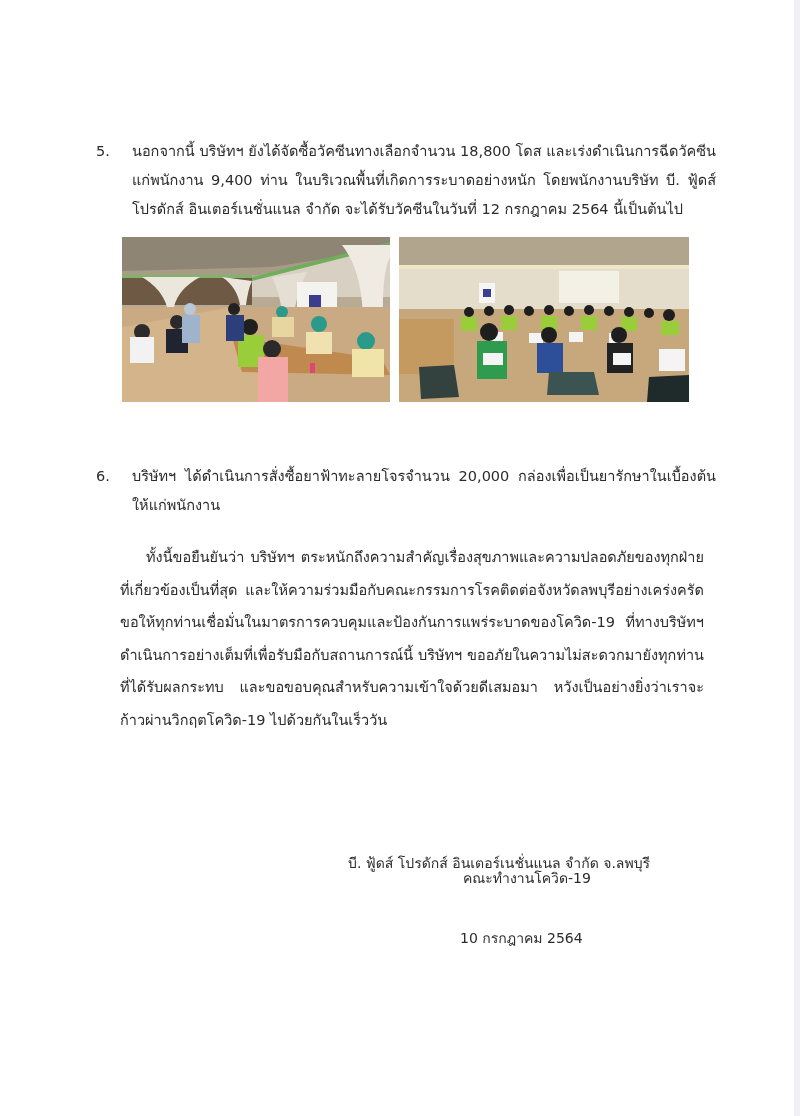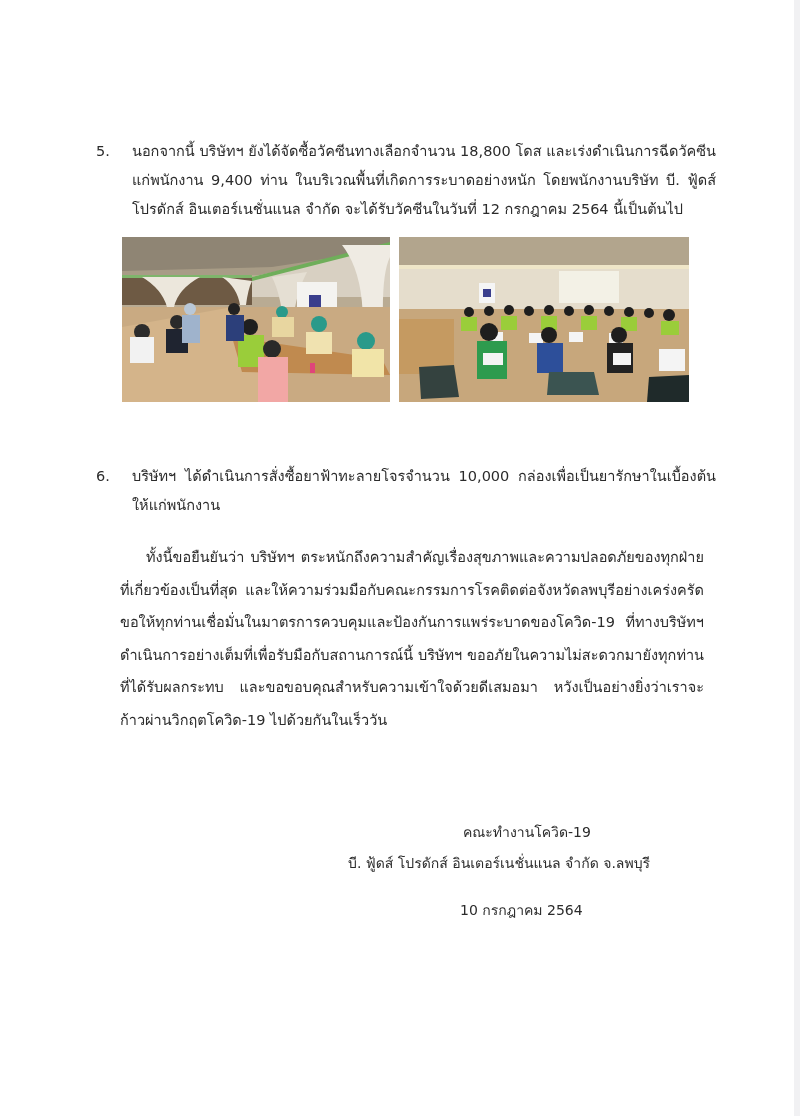--- a/index.html
+++ b/index.html
@@ -28,23 +28,23 @@
   .photo { position: absolute; top: 0; height: 165px; overflow: hidden; }
   .photo-1 { left: 0; width: 268px; }
   .photo-2 { left: 277px; width: 290px; }
 
   .para {
     position: absolute; left: 120px; top: 541px; width: 584px;
     font-size: 14.5px; line-height: 32.5px; text-align: justify; text-indent: 26px;
   }
 
   .sig { position: absolute; font-size: 14px; line-height: 20px; white-space: nowrap; }
-  .sig-team { left: 463px; top: 822px; }
+  .sig-team { left: 463px; top: 868px; }
   .sig-company { left: 348px; top: 853px; }
-  .sig-date { left: 460px; top: 900px; }
+  .sig-date { left: 460px; top: 928px; }
 </style>
 </head>
 <body>
 
 <div class="page">
 
   <div class="item item-5">
     <span class="num">5.</span>
     <div class="body">นอกจากนี้ บริษัทฯ ยังได้จัดซื้อวัคซีนทางเลือกจำนวน 18,800 โดส และเร่งดำเนินการฉีดวัคซีนแก่พนักงาน 9,400 ท่าน ในบริเวณพื้นที่เกิดการระบาดอย่างหนัก โดยพนักงานบริษัท บี. ฟู้ดส์ โปรดักส์ อินเตอร์เนชั่นแนล จำกัด จะได้รับวัคซีนในวันที่ 12 กรกฎาคม 2564 นี้เป็นต้นไป</div>
   </div>
@@ -138,21 +138,21 @@
         <rect x="260" y="112" width="26" height="22" fill="#f4f4f4"></rect>
         <path d="M20 130 L55 128 L60 160 L22 162 Z" fill="#34423f"></path>
         <path d="M150 135 L195 135 L200 158 L148 158 Z" fill="#3b5451"></path>
         <path d="M250 140 L290 138 L290 165 L248 165 Z" fill="#1f2a2a"></path>
       </svg>
     </div>
   </div>
 
   <div class="item item-6">
     <span class="num">6.</span>
-    <div class="body">บริษัทฯ ได้ดำเนินการสั่งซื้อยาฟ้าทะลายโจรจำนวน 10,000 กล่องเพื่อเป็นยารักษาในเบื้องต้นให้แก่พนักงาน</div>
+    <div class="body">บริษัทฯ ได้ดำเนินการสั่งซื้อยาฟ้าทะลายโจรจำนวน 20,000 กล่องเพื่อเป็นยารักษาในเบื้องต้นให้แก่พนักงาน</div>
   </div>
 
   <p class="para">ทั้งนี้ขอยืนยันว่า บริษัทฯ ตระหนักถึงความสำคัญเรื่องสุขภาพและความปลอดภัยของทุกฝ่ายที่เกี่ยวข้องเป็นที่สุด และให้ความร่วมมือกับคณะกรรมการโรคติดต่อจังหวัดลพบุรีอย่างเคร่งครัด ขอให้ทุกท่านเชื่อมั่นในมาตรการควบคุมและป้องกันการแพร่ระบาดของโควิด-19 ที่ทางบริษัทฯ ดำเนินการอย่างเต็มที่เพื่อรับมือกับสถานการณ์นี้ บริษัทฯ ขออภัยในความไม่สะดวกมายังทุกท่านที่ได้รับผลกระทบ และขอขอบคุณสำหรับความเข้าใจด้วยดีเสมอมา หวังเป็นอย่างยิ่งว่าเราจะก้าวผ่านวิกฤตโควิด-19 ไปด้วยกันในเร็ววัน</p>
 
   <div class="sig sig-team">คณะทำงานโควิด-19</div>
   <div class="sig sig-company">บี. ฟู้ดส์ โปรดักส์ อินเตอร์เนชั่นแนล จำกัด จ.ลพบุรี</div>
   <div class="sig sig-date">10 กรกฎาคม 2564</div>
 </div>
 
 <div class="edge-strip"></div>

